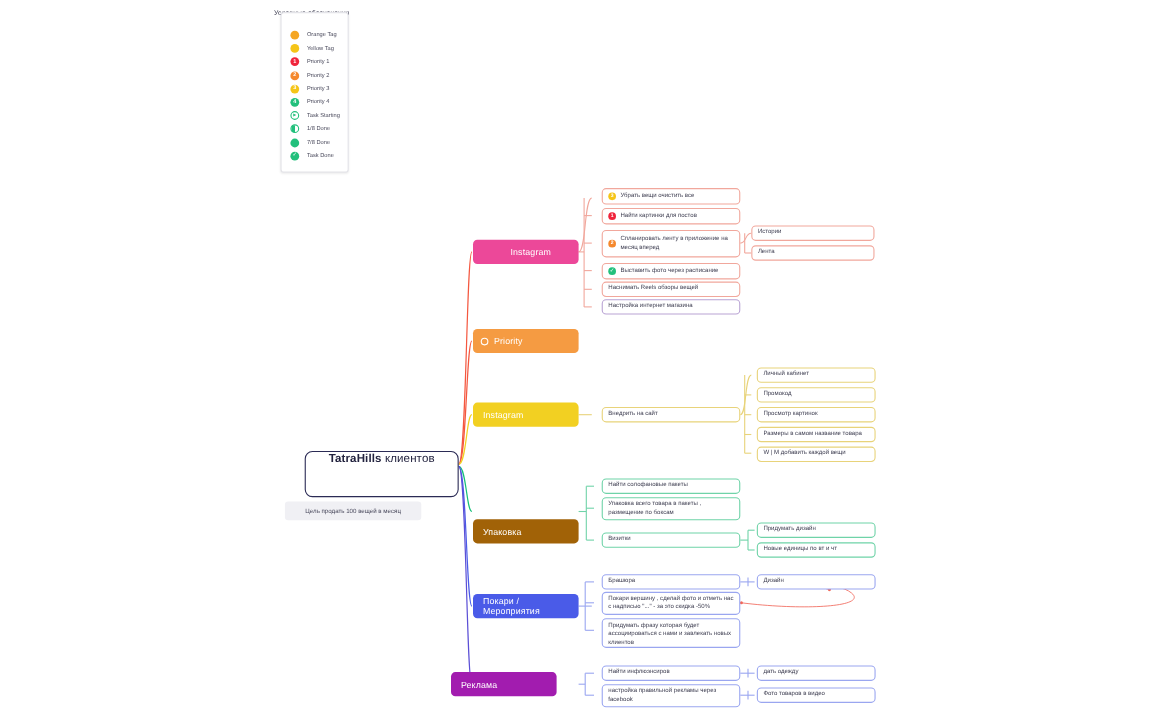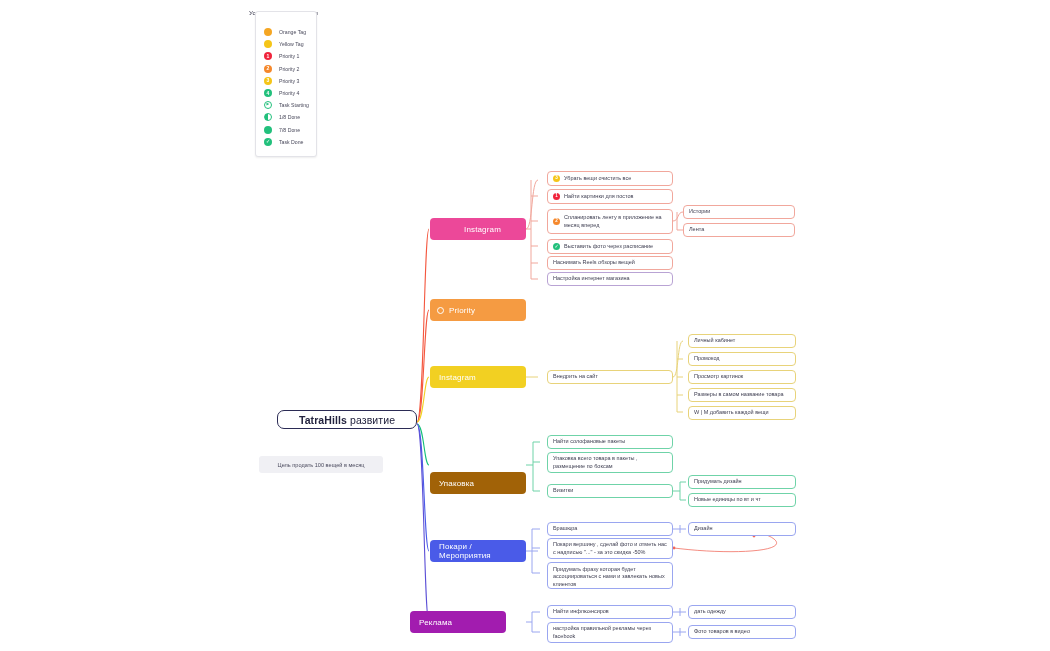--- a/index.html
+++ b/index.html
@@ -28,23 +28,23 @@
   .legend-row { display: flex; align-items: center; height: 12.2px; }
   .legend-label { font-size: 5.2px; color: #4a4a5c; margin-left: 7px; white-space: nowrap; }
   .lg-ico { width: 8px; height: 8px; border-radius: 50%; flex: 0 0 8px;
             display: flex; align-items: center; justify-content: center;
             font-size: 5px; color: #fff; font-weight: bold; line-height: 1; }
   .lg-ring { background: transparent !important; border: 1.3px solid currentColor; }
   .lg-half { background: #fff !important; border: 1.3px solid #22c07c;
              background-image: linear-gradient(to right, #22c07c 50%, #fff 50%) !important; }
 
   .center-node {
-    position: absolute; left: 277px; top: 410px; width: 140px; height: 19px;
+    position: absolute; left: 277px; top: 410px; width: 140px; height: 42px;
     border: 1.6px solid #2b2b55; border-radius: 7px; background: #fff;
-    display: flex; align-items: center; justify-content: center;
+    display: flex; align-items: flex-start; justify-content: center;
     font-size: 10.5px; color: #23233f; letter-spacing: .1px;
   }
   .center-node b { font-weight: bold; }
   .center-node span.soft { font-weight: normal; margin-left: 3px; }
 
   .goal-note {
     position: absolute; left: 259px; top: 456px; width: 124px; height: 17px;
     background: #f0f0f4; border-radius: 3px;
     display: flex; align-items: center; justify-content: center;
     font-size: 5.6px; color: #4b4b5e; white-space: nowrap;
@@ -188,21 +188,21 @@
       <span class="legend-label">7/8 Done</span>
     </div>
     <div class="legend-row">
       <span class="lg-ico" style="background:#22C07C">✓</span>
       <span class="legend-label">Task Done</span>
     </div>
   </div>
 
   <div class="center-node">
     <b>TatraHills</b>
-    <span class="soft">развитие</span>
+    <span class="soft">клиентов</span>
   </div>
   <div class="goal-note">Цель продать 100 вещей в месяц</div>
 
   <div class="branch" style="left:430px; top:218px; background:#ec4899;justify-content:center;">
     <span>Instagram</span>
   </div>
 
   <div class="leaf" style="left:547px; top:171px; width:126px; height:15px; border-color:#F1A79C;">
     <span class="pico" style="background:#F5C518">3</span>
     <span class="txt">Убрать вещи очистить все</span>

